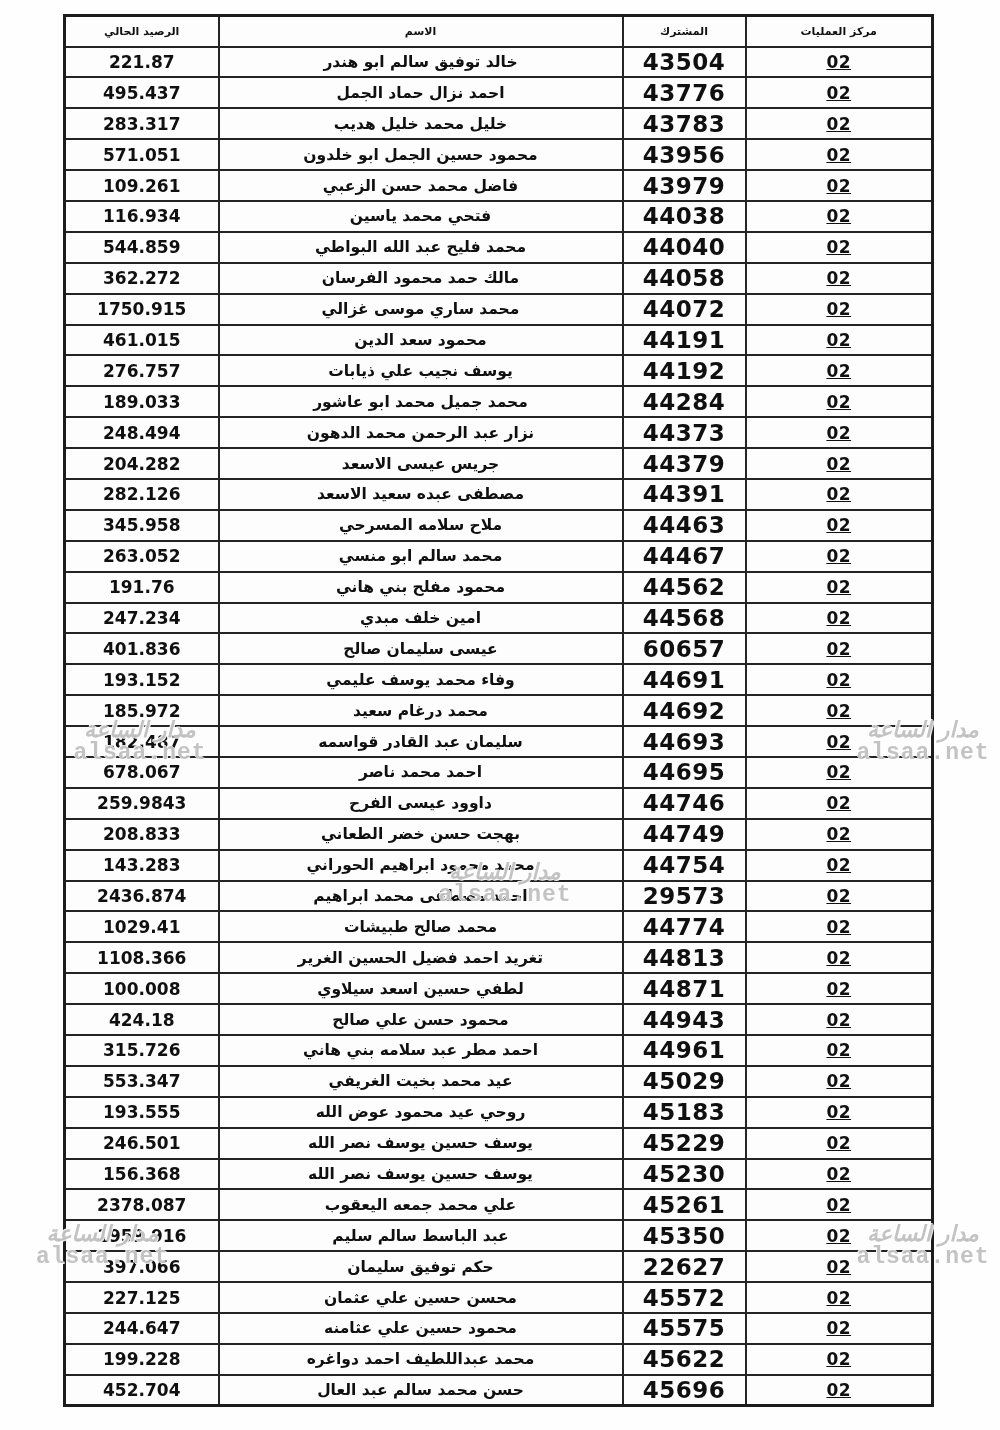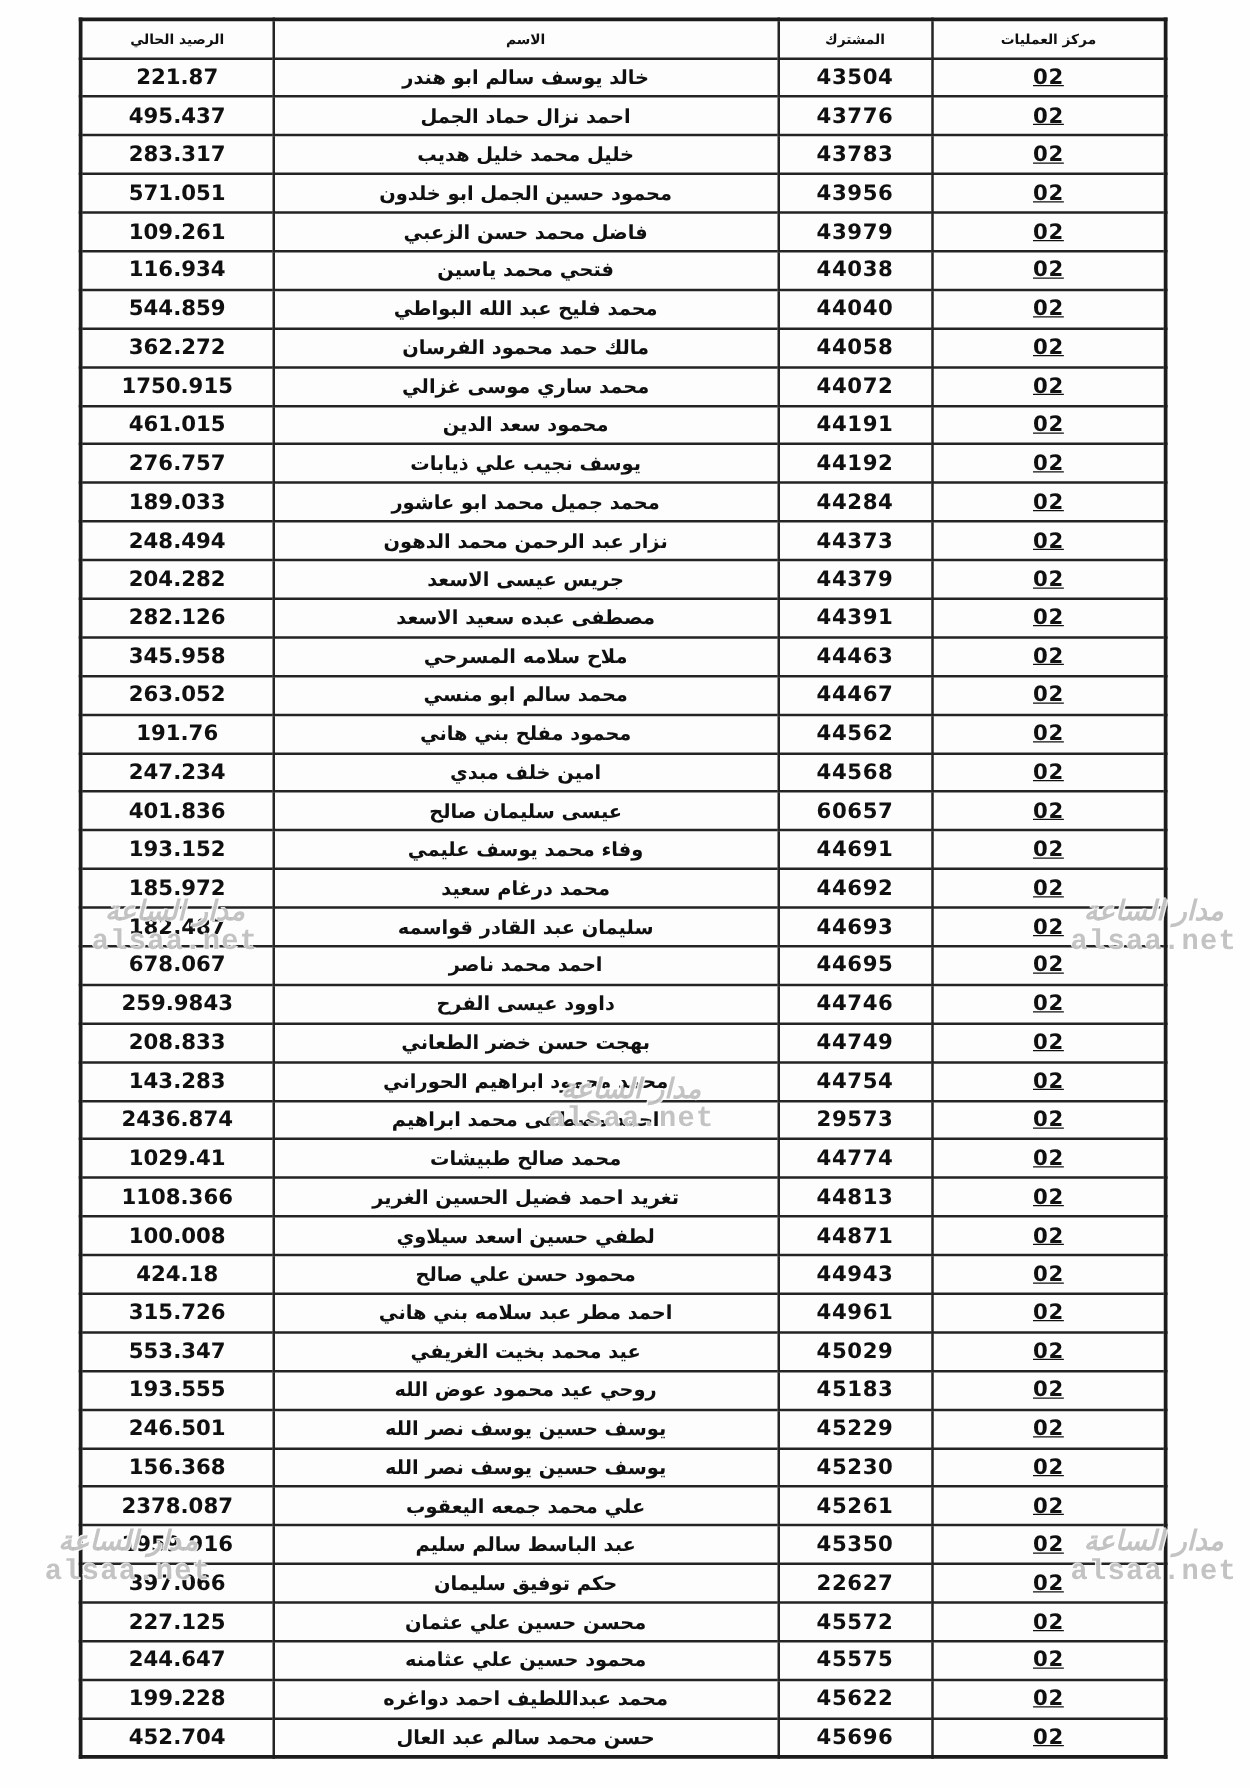--- a/index.html
+++ b/index.html
@@ -34,21 +34,21 @@
     color: #101010;
     font-weight: bold;
     overflow: hidden;
     white-space: nowrap;
     background: #fdfdfd;
   }
   table.balances thead tr { height: 31px; }
   table.balances tbody tr { height: 30.9px; }
   th.h-ops, th.h-sub, th.h-name, th.h-bal { font-size: 11px; }
   td.c-ops { font-size: 17px; letter-spacing: 0.5px; text-decoration: underline; }
-  td.c-sub { font-size: 17px; letter-spacing: 0.5px; }
+  td.c-sub { font-size: 23px; letter-spacing: 0.5px; }
   td.c-name { font-size: 15.5px; }
   td.c-bal { font-size: 17px; margin-left: 46px; }
   
   .wm {
     position: absolute;
     text-align: center;
     color: rgba(185,185,185,0.85);
     font-weight: bold;
     line-height: 1.05;
     pointer-events: none;
@@ -81,21 +81,21 @@
         <th class="h-ops">مركز العمليات</th>
         <th class="h-sub">المشترك</th>
         <th class="h-name">الاسم</th>
         <th class="h-bal">الرصيد الحالي</th>
       </tr>
     </thead>
     <tbody id="table-body">
     <tr>
       <td class="c-ops">02</td>
       <td class="c-sub">43504</td>
-      <td class="c-name">خالد يوسف سالم ابو هندر</td>
+      <td class="c-name">خالد توفيق سالم ابو هندر</td>
       <td class="c-bal">221.87</td>
     </tr>
 
     <tr>
       <td class="c-ops">02</td>
       <td class="c-sub">43776</td>
       <td class="c-name">احمد نزال حماد الجمل</td>
       <td class="c-bal">495.437</td>
     </tr>
 

